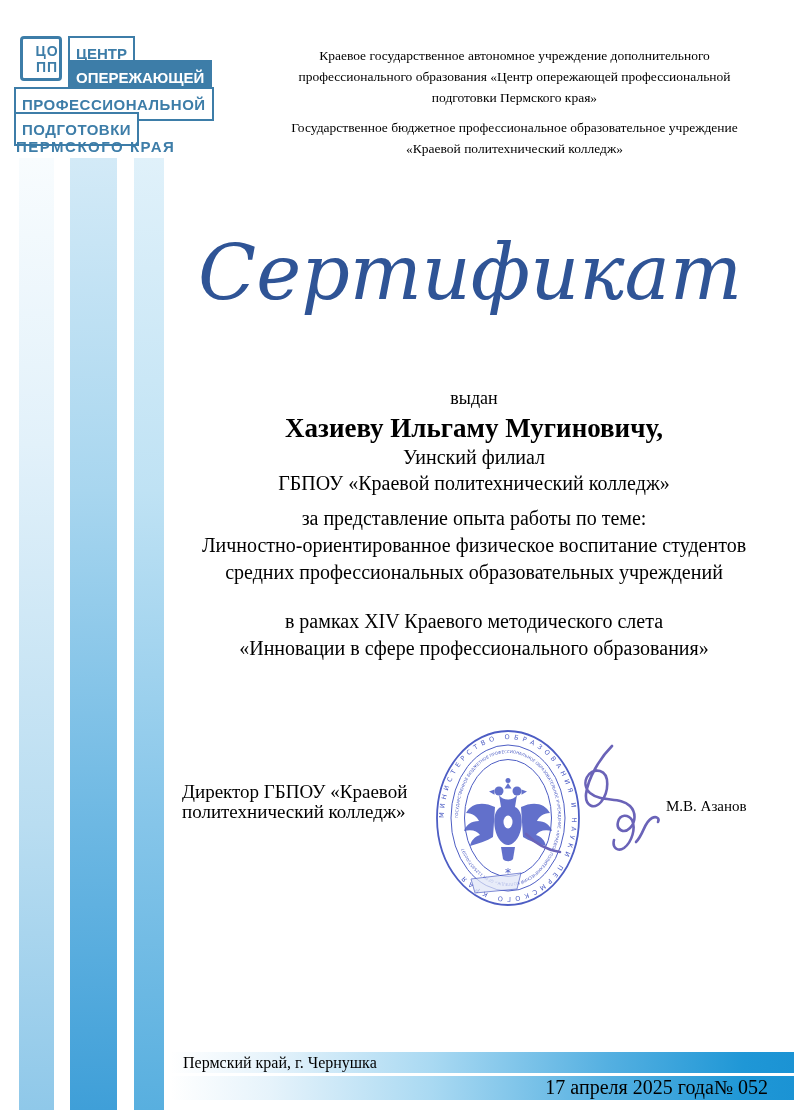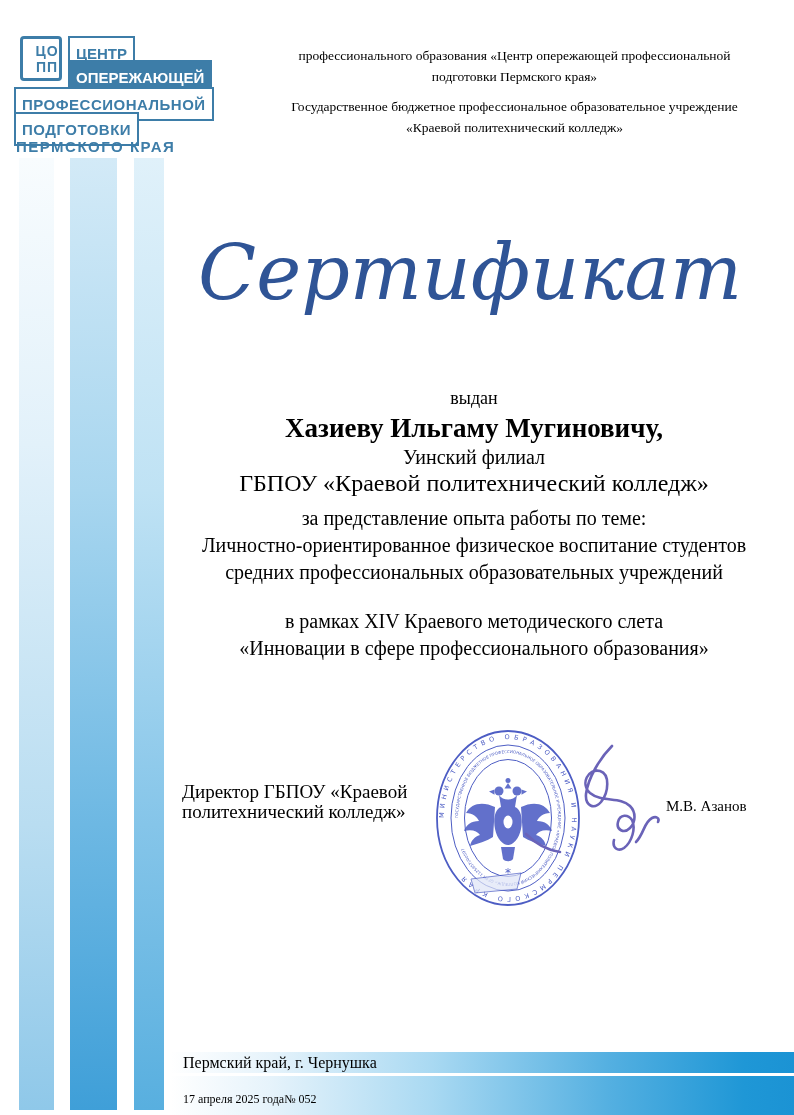--- a/index.html
+++ b/index.html
@@ -38,39 +38,39 @@
   
   .cert-title{position:absolute;left:120px;width:700px;top:222px;text-align:center;
               font-family:"DejaVu Serif",serif;font-style:italic;
               font-size:76px;line-height:1.35;color:#2f5496;}
 
   
   .main-text{position:absolute;left:156px;width:636px;top:386px;text-align:center;}
   .issued{font-size:18px;line-height:24px;}
   .r-name{font-size:27px;font-weight:bold;line-height:32px;margin-top:2px;}
   .r-branch{font-size:20px;line-height:26px;}
-  .r-college{font-size:24px;line-height:27px;}
+  .r-college{font-size:20px;line-height:27px;}
   .reason{font-size:20px;line-height:27px;margin-top:8px;}
   .topic-line{font-size:20px;line-height:27px;}
   .event-block{margin-top:22px;}
   .event-line{font-size:20px;line-height:27px;}
 
   
   .director{position:absolute;left:182px;top:782px;width:280px;font-size:19px;line-height:20px;}
   .signer{position:absolute;left:666px;top:798px;font-size:15px;}
   .stamp{position:absolute;left:433px;top:727px;}
   .sig{position:absolute;left:520px;top:738px;}
 
   
-  .footer-band{position:absolute;left:170px;right:0;top:1052px;height:64px;
+  .footer-band{position:absolute;left:170px;right:0;top:1052px;height:48px;
       background:linear-gradient(90deg,#ffffff 0%,#e6f3fb 16%,#a9d9f2 42%,#55b0e1 70%,#1f97d6 92%,#1b93d4 100%);}
   .footer-row1{height:21px;line-height:22px;padding-left:13px;font-size:16px;}
   .footer-sep{height:3px;background:#ffffff;}
-  .footer-row2{height:24px;line-height:23px;padding:12px 26px 0 13px;font-size:12px;
-               display:flex;justify-content:flex-start;}
+  .footer-row2{height:24px;line-height:23px;padding:0 26px 0 13px;font-size:20px;
+               display:flex;justify-content:flex-end;}
 </style>
 </head>
 <body>
 
 <div class="page">
 
   <div class="stripe stripe-1"></div>
   <div class="stripe stripe-2"></div>
   <div class="stripe stripe-3"></div>
 
@@ -88,20 +88,21 @@
     <div class="logo-box box-prof">
       <span>ПРОФЕССИОНАЛЬНОЙ</span>
     </div>
     <div class="logo-box box-podg">
       <span>ПОДГОТОВКИ</span>
     </div>
     <div class="logo-region">ПЕРМСКОГО КРАЯ</div>
   </div>
 
   <div class="org-header">
+    <div>Краевое государственное автономное учреждение дополнительного</div>
     <div>профессионального образования «Центр опережающей профессиональной</div>
     <div>подготовки Пермского края»</div>
     <div class="org-gap"></div>
     <div>Государственное бюджетное профессиональное образовательное учреждение</div>
     <div>«Краевой политехнический колледж»</div>
   </div>
 
   <div class="cert-title">Сертификат</div>
 
   <div class="main-text">

